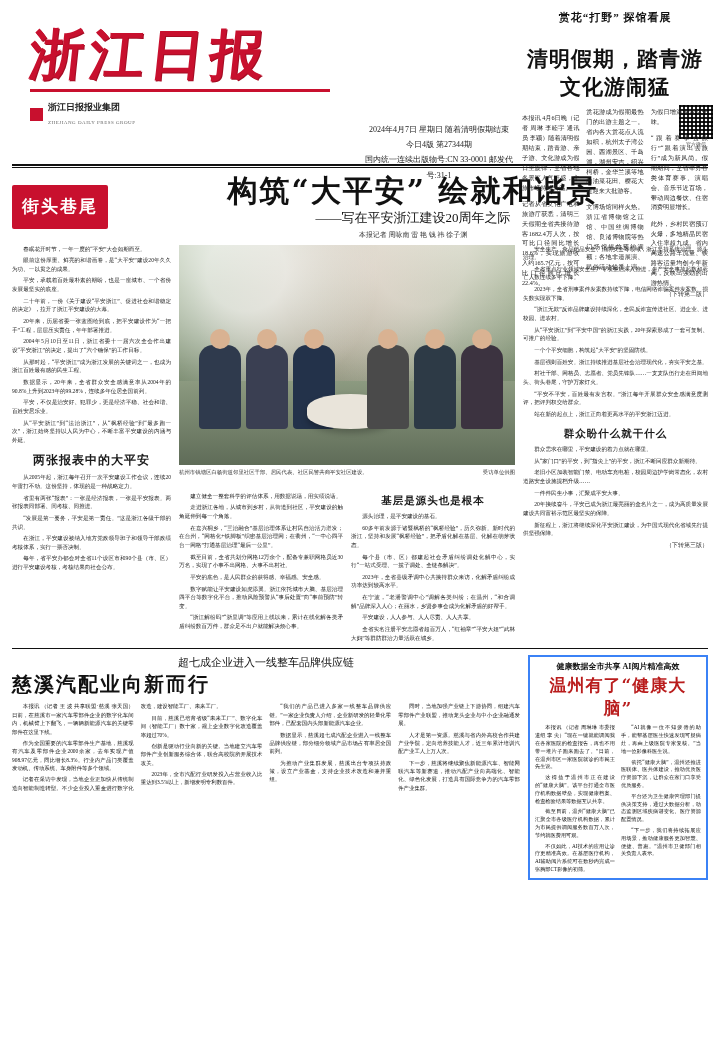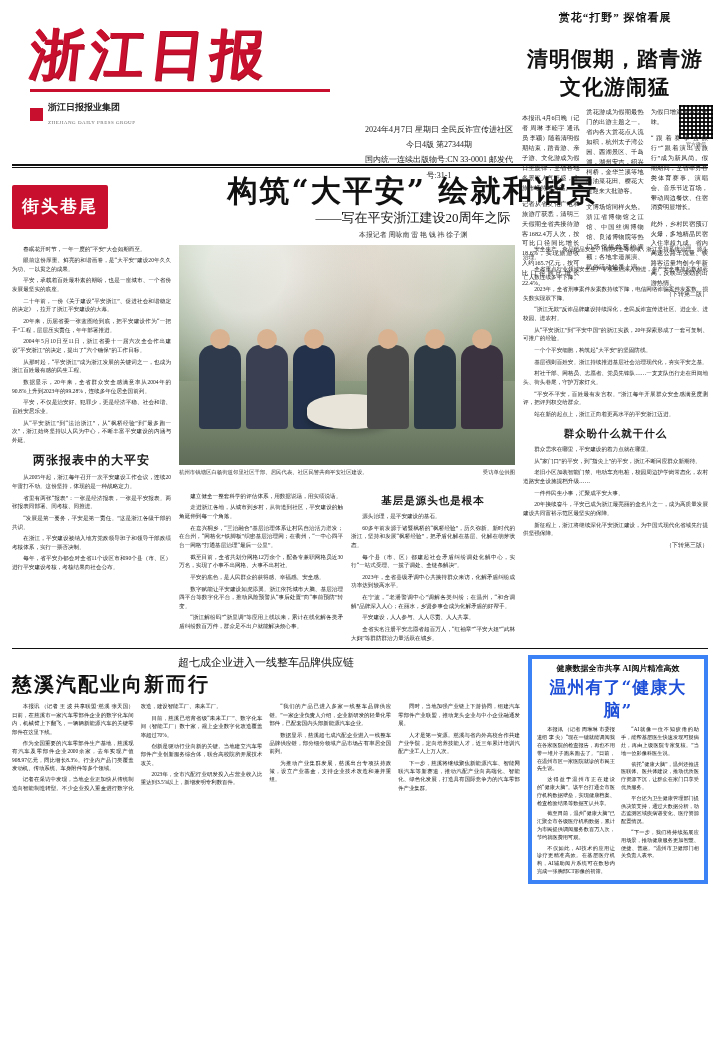--- a/index.html
+++ b/index.html
@@ -96,24 +96,24 @@
   .cap{font-size:5.4px;color:#333;line-height:1.5;margin-top:3px;display:flex;justify-content:space-between;}
 
   
   .bottom{display:flex;gap:8px;margin-top:6px;}
   .bl{width:520px;}
   .bl-kicker{font-size:11px;font-weight:400;text-align:center;}
   .bl-title{font-size:20px;font-weight:700;text-align:left;letter-spacing:2px;margin:1px 0 4px;font-family:Liberation Sans, sans-serif;}
   .bl-cols{column-count:4;column-gap:7px;font-size:5.4px;line-height:1.55;text-align:justify;}
   .bl-cols p{margin:0 0 3px;text-indent:2em;}
   .br{
-    width:184px;border:4px solid #3b82f6;padding:4px 5px;box-sizing:border-box;
+    width:184px;border:2px solid #3b82f6;padding:4px 5px;box-sizing:border-box;
   }
   .br-kicker{font-size:8px;font-weight:700;text-align:center;color:#111;}
-  .br-title{font-size:17px;font-weight:700;text-align:center;color:#1d4ed8;letter-spacing:1px;margin:2px 4px 4px;font-family:"DejaVu Serif",serif;}
+  .br-title{font-size:17px;font-weight:700;text-align:center;color:#b91c1c;letter-spacing:1px;margin:2px 4px 4px;font-family:"DejaVu Serif",serif;}
   .br-cols{column-count:2;column-gap:6px;font-size:5.2px;line-height:1.5;text-align:justify;}
   .br-cols p{margin:0 0 3px;text-indent:2em;}
   .hr-sep{height:1px;background:#111;margin:6px 0 5px;}
 </style>
 </head>
 <body>
 
 <div class="page">
 
   <div class="masthead">
@@ -126,21 +126,21 @@
           <span class="sq"></span>
           <span>
             <span class="gname">浙江日报报业集团</span><br>
             <span class="gpy">ZHEJIANG DAILY PRESS GROUP</span>
           </span>
         </div>
       </div>
     </div>
 
     <div class="mh-center">
-      <div>2024年4月7日    星期日    全民反诈宣传进社区</div>
+      <div>2024年4月7日    星期日    随着清明假期结束</div>
       <div>今日4版  第27344期</div>
       <div>国内统一连续出版物号:CN 33-0001  邮发代号:31-1</div>
       <div class="qr"></div>
       <div class="qr-cap">官方微信</div>
     </div>
 
     <div class="mh-right">
       <div class="mh-kicker">赏花“打野” 探馆看展</div>
       <div class="mh-head">清明假期，踏青游文化游闹猛</div>
       <div class="mh-body">

